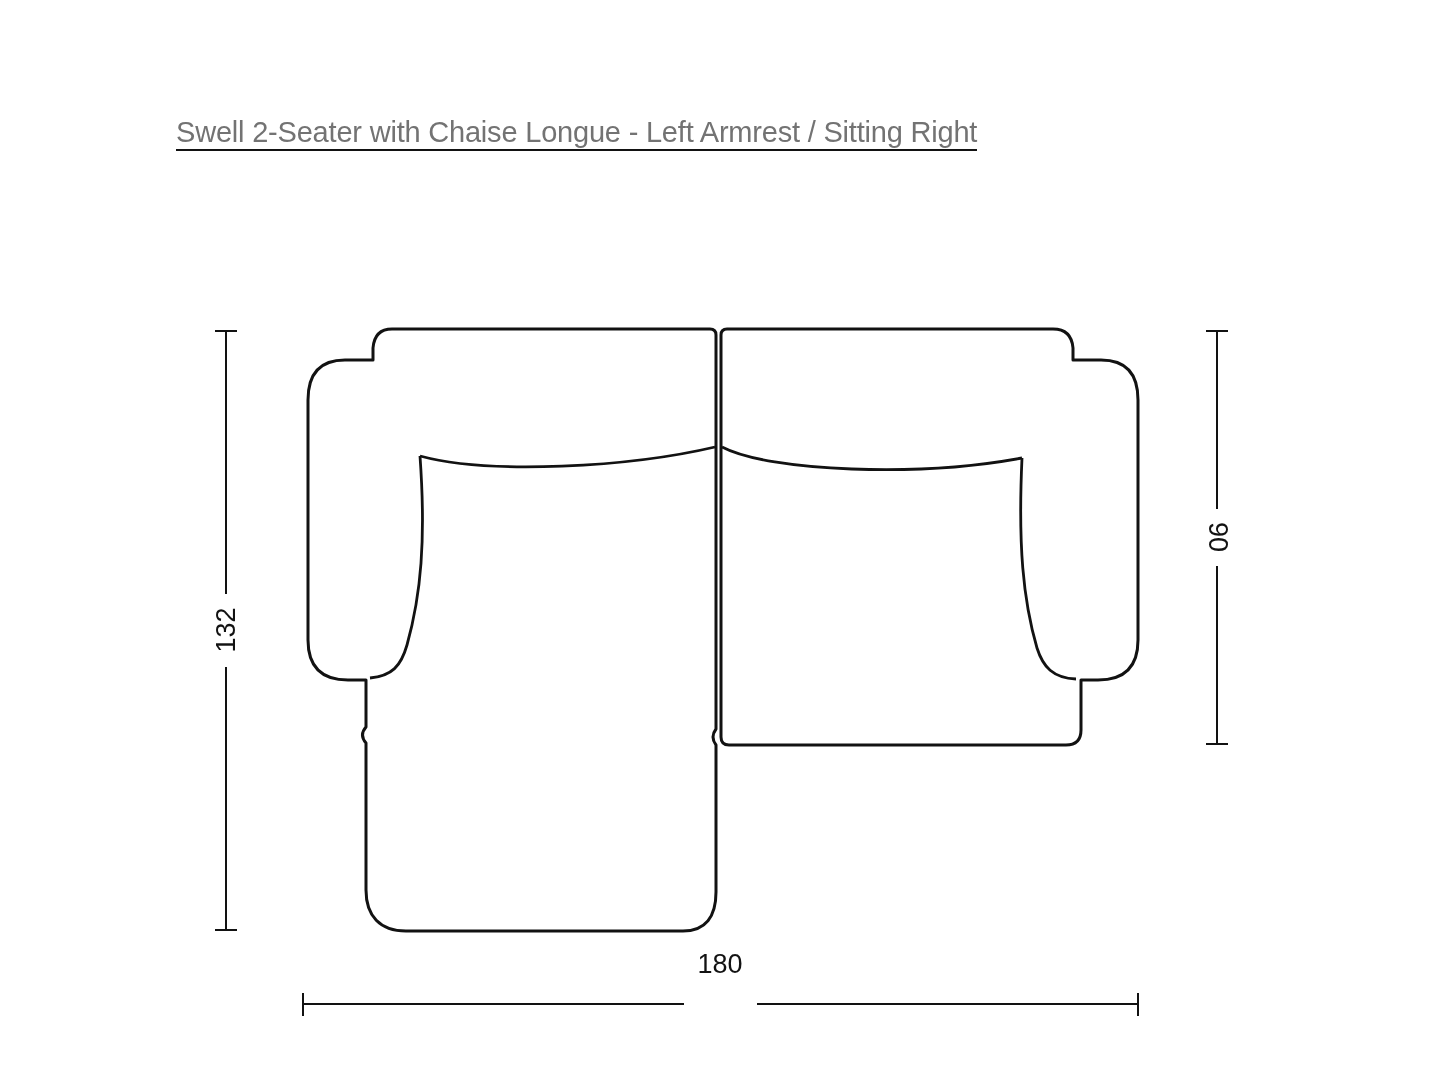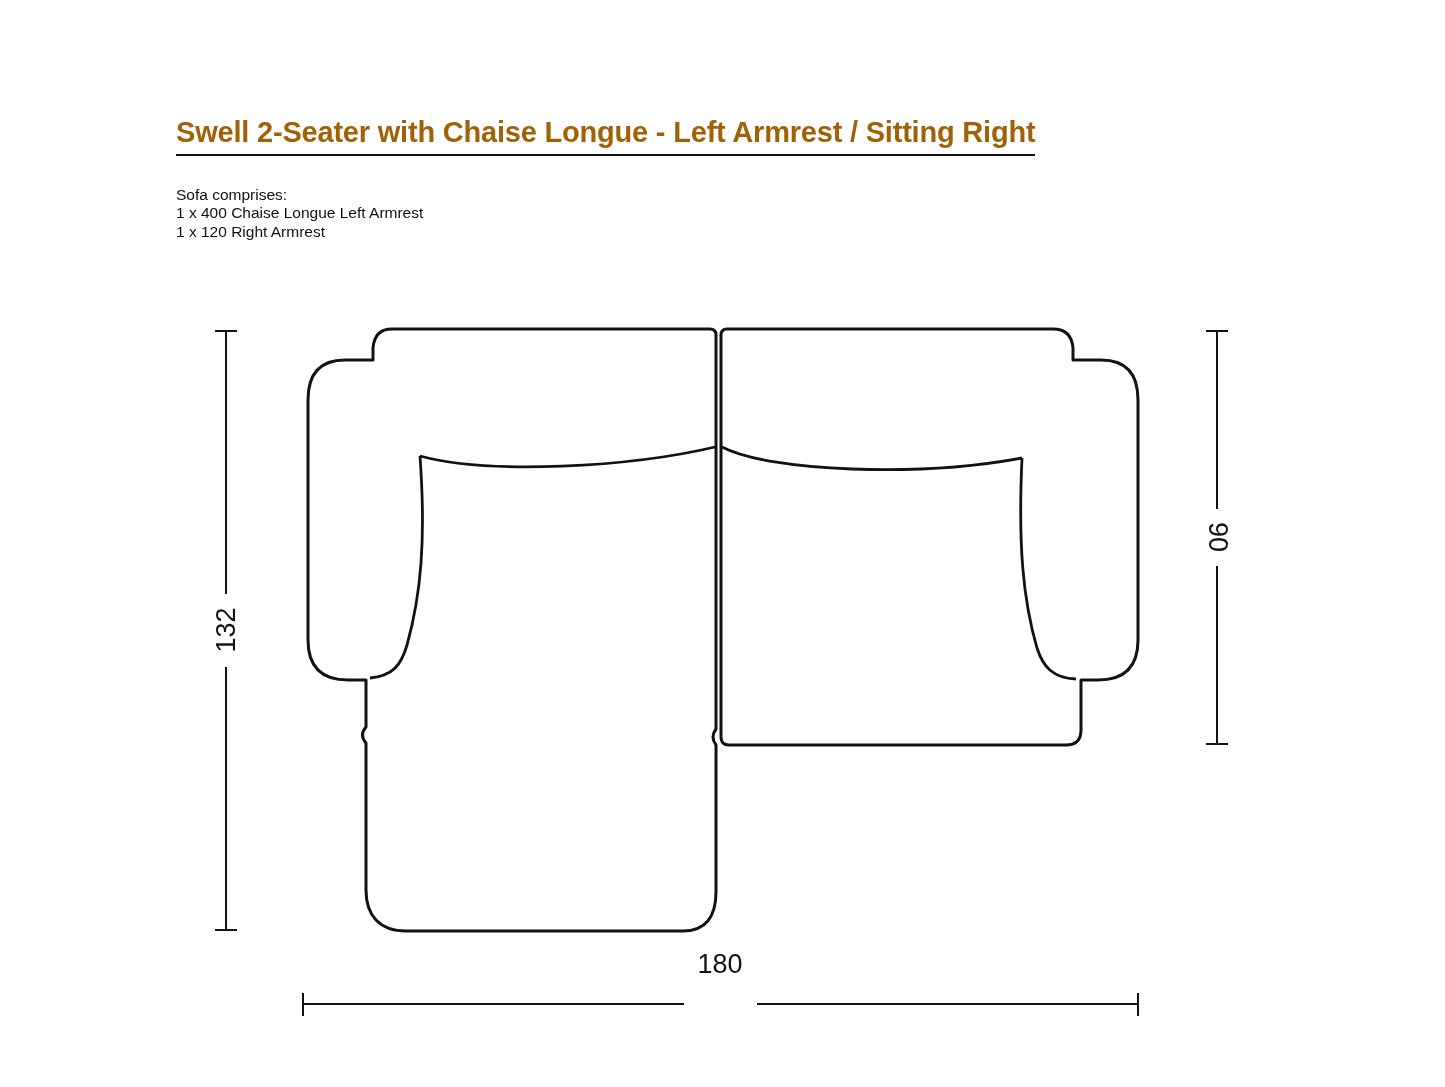--- a/index.html
+++ b/index.html
@@ -15,26 +15,25 @@
     font-family: "Liberation Sans", sans-serif;
     color: #121212;
     overflow: hidden;
   }
   .title {
     position: absolute;
     left: 176px;
     top: 116px;
     margin: 0;
     font-size: 29px;
-    font-weight: 700;
+    font-weight: 400;
     letter-spacing: -0.2px;
-    color: #a16207;
+    color: #737373;
     display: inline-block;
     border-bottom: 2px solid #121212;
-    padding-bottom: 5px;
     white-space: nowrap;
   }
   .comprises {
     position: absolute;
     left: 176px;
     top: 186px;
     font-size: 15.5px;
     line-height: 18.4px;
     color: #121212;
     white-space: nowrap;
@@ -67,25 +66,20 @@
     transform: translate(-50%, -50%);
   }
 </style>
 </head>
 <body>
 
 <div class="sheet">
 
   <h1 class="title">Swell 2-Seater with Chaise Longue - Left Armrest / Sitting Right</h1>
 
-  <div class="comprises">
-    <div>Sofa comprises:</div>
-    <div>1 x 400 Chaise Longue Left Armrest</div>
-    <div>1 x 120 Right Armrest</div>
-  </div>
 
   <svg class="drawing" width="1445" height="1087" viewBox="0 0 1445 1087" fill="none" stroke="#121212" stroke-linejoin="round">
 
     <path stroke-width="3" d="M 710,329
          H 392
          C 380,329 374,336 373,348
          L 373,360
          L 345,360
          C 320,360 308,374 308,400
          L 308,640

